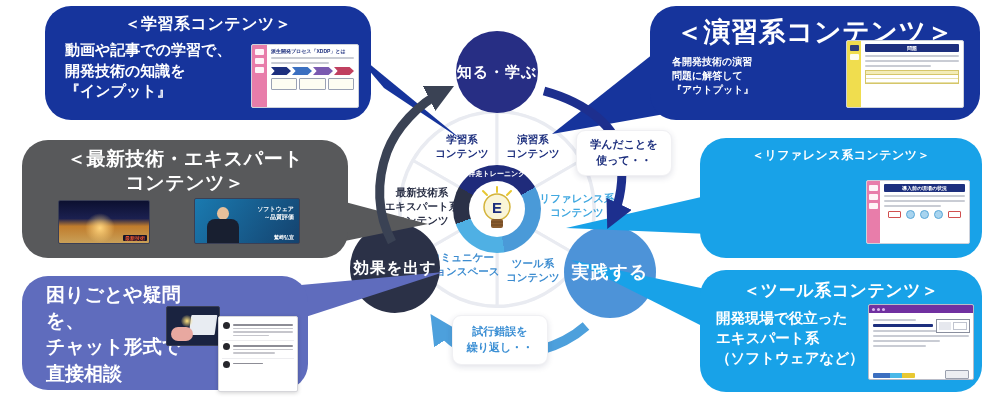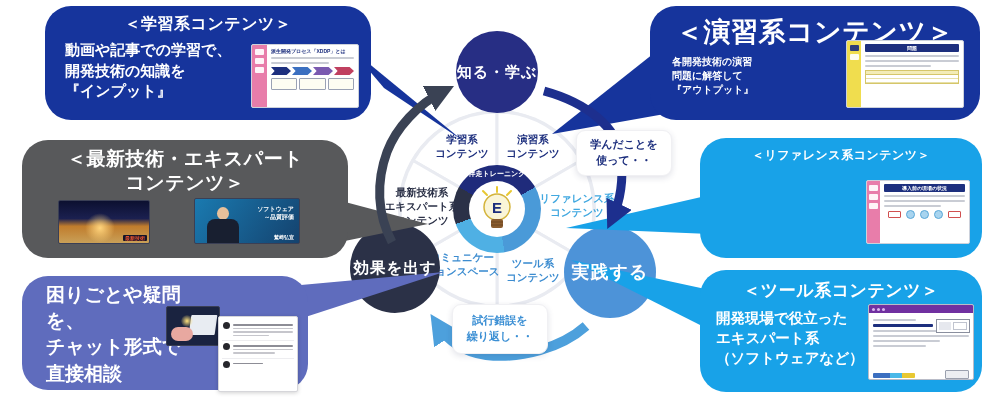--- a/index.html
+++ b/index.html
@@ -144,21 +144,21 @@
     <polygon points="710,195 710,234 566,228" fill="#18a2e8"></polygon>
     <polygon points="710,290 710,330 571,260" fill="#18a2e8"></polygon>
 
     <path d="M 392 242 C 377 214, 376 182, 387 152 C 396 128, 418 104, 444 91" fill="none" stroke="#3a4254" stroke-width="9" marker-end="url(#mDark)"></path>
     <path d="M 544 91 C 588 103, 617 128, 621 156 C 624 183, 620 202, 612 219" fill="none" stroke="#1d2f8e" stroke-width="9" marker-end="url(#mNavy)"></path>
     <path d="M 586 326 C 561 348, 521 359, 486 355 C 464 352, 448 341, 437 324" fill="none" stroke="#4da0dc" stroke-width="10" marker-end="url(#mBlue)"></path>
   </svg>
 
   <div class="chip pre" style="left:576px; top:130px; width:96px; height:46px; color:#1d2f7e;">学んだことを
 使って・・</div>
-  <div class="chip pre" style="left:452px; top:304px; width:96px; height:50px; color:#3b8fd4;text-align:center;">試行錯誤を
+  <div class="chip pre" style="left:452px; top:315px; width:96px; height:50px; color:#3b8fd4;text-align:center;">試行錯誤を
 繰り返し・・</div>
 
   <div class="callout" style="left:45px; top:6px; width:326px; height:114px; background:#16349c;">
     <div class="co-title" style="font-size:16px; margin-top:8px;">＜学習系コンテンツ＞</div>
     <div class="co-body pre" style="font-size:15px; margin:5px 0 0 20px; width:190px;">動画や記事での学習で、
 開発技術の知識を
 『インプット』</div>
     <div class="slide-thumb" style="right:12px; top:38px; width:108px; height:64px;">
       <div class="strip" style="background:#e87daa;">
         <div class="mini"></div>

